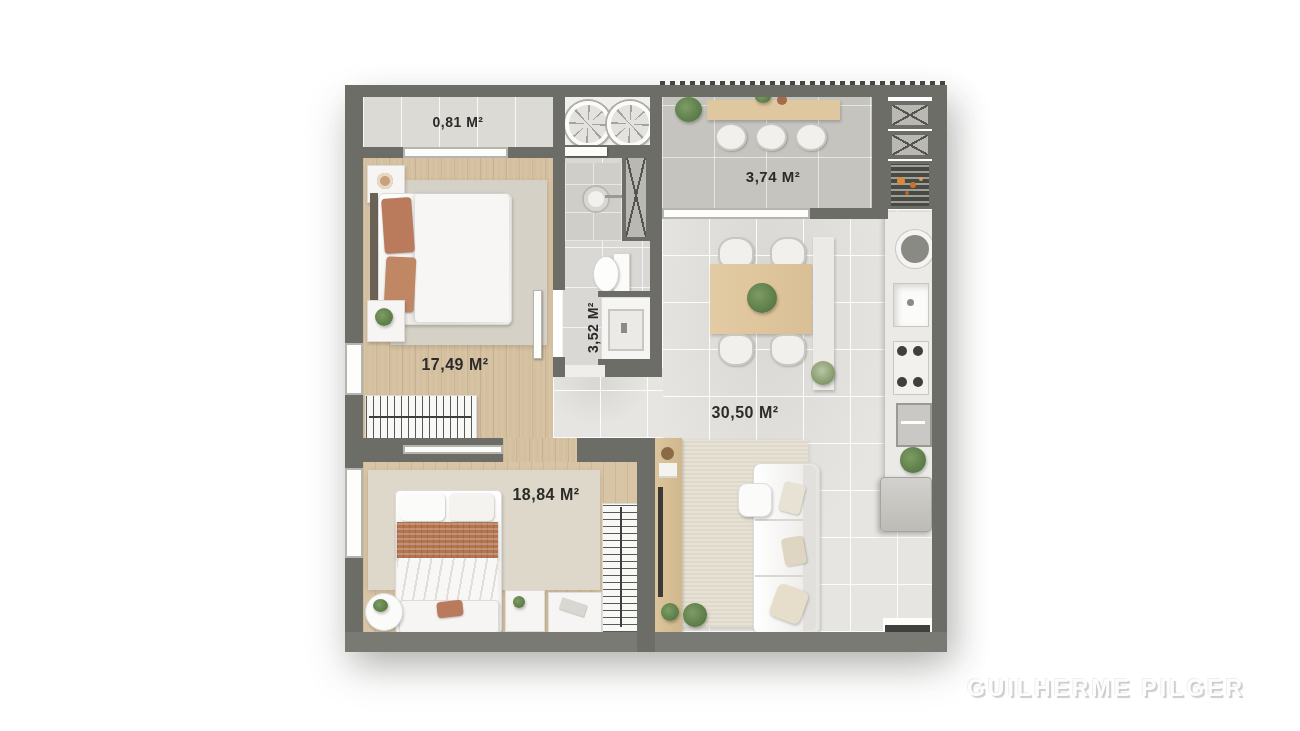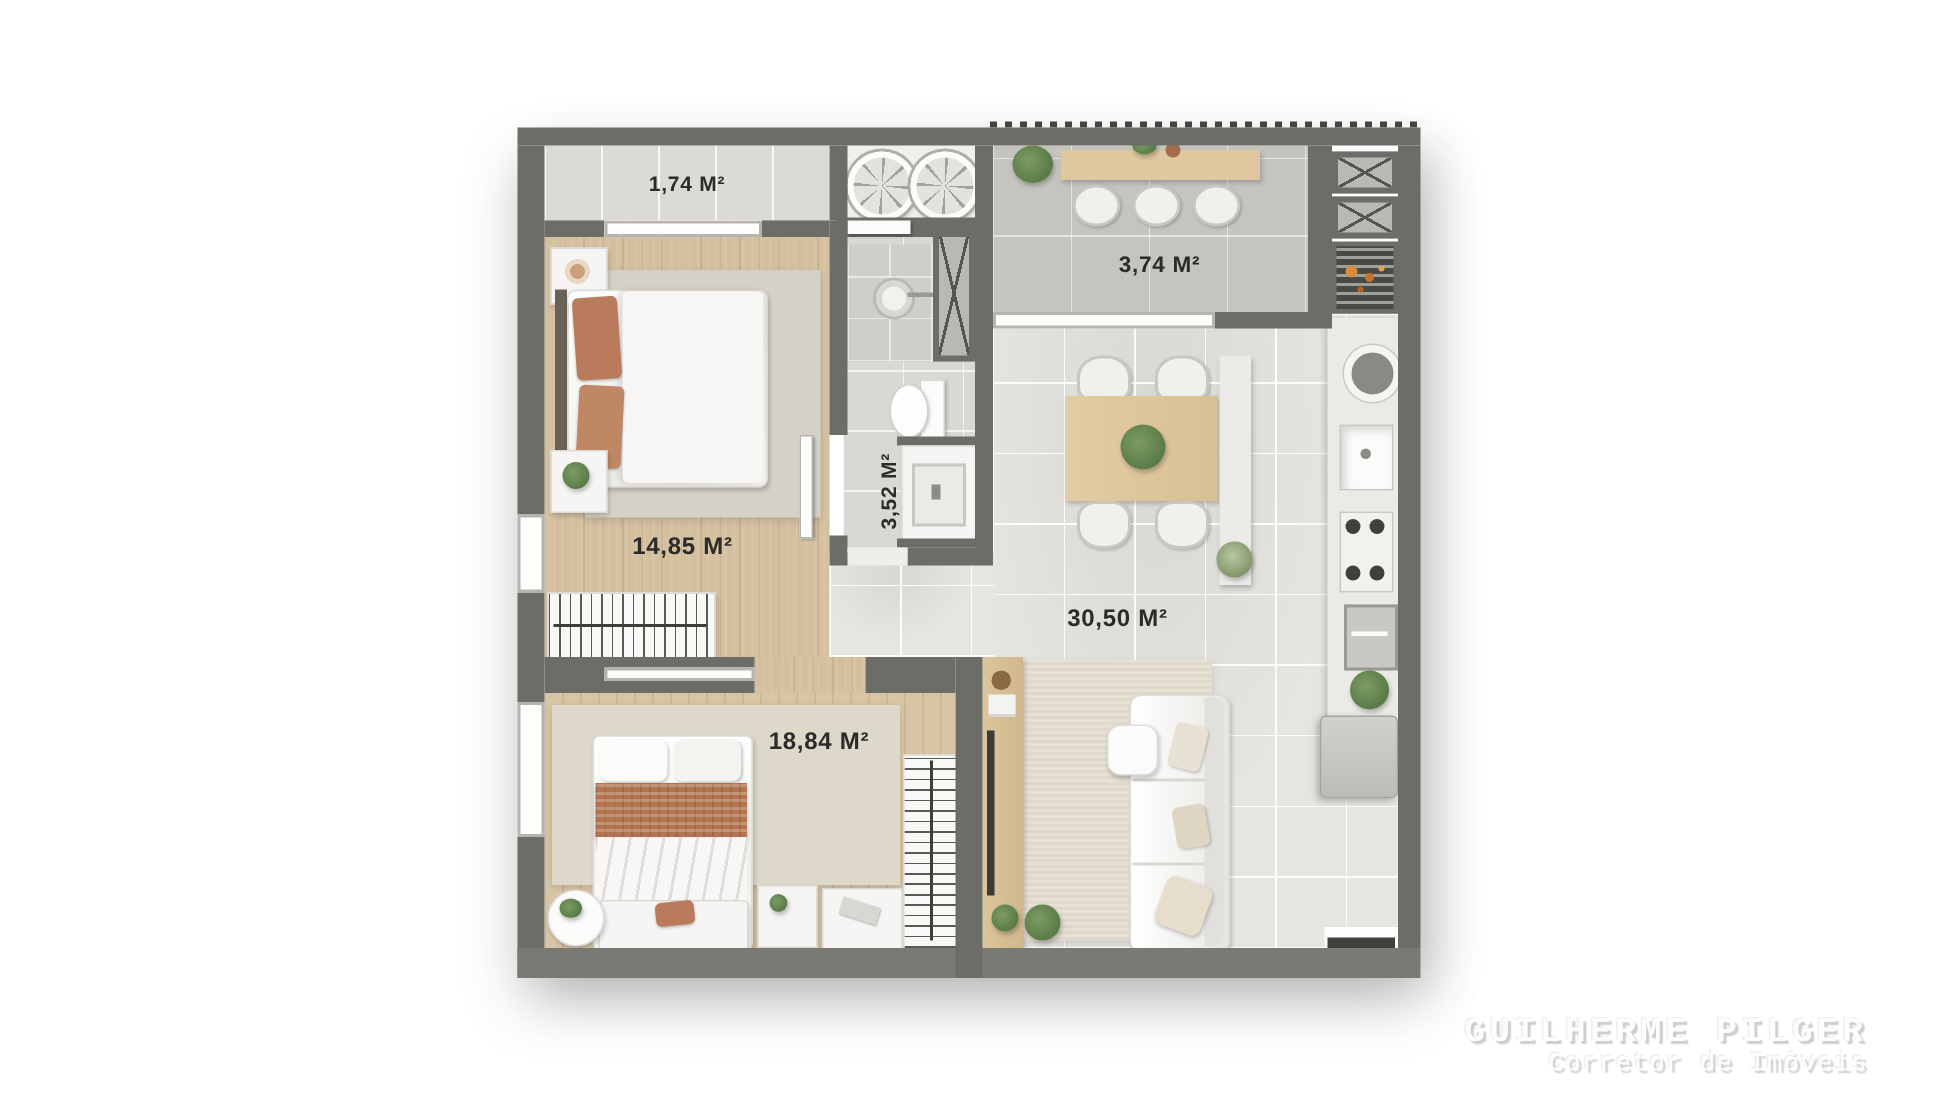--- a/index.html
+++ b/index.html
@@ -48,22 +48,22 @@
         #b9b8b3;border:4px solid #6d6d67;box-sizing:border-box;}
   .drum{position:absolute;width:38px;height:38px;border-radius:50%;
         background:repeating-conic-gradient(#a3a29d 0 7deg,#e3e2de 7deg 45deg);
         border:4px solid #fbfbfa;box-shadow:0 0 0 2px #aeada8,1px 2px 3px rgba(0,0,0,.25);box-sizing:content-box;}
   .label{position:absolute;font-weight:bold;color:#2b2b29;letter-spacing:.5px;
         display:flex;align-items:center;justify-content:center;white-space:nowrap;}
   .chair{position:absolute;background:#f1f0ec;border:2px solid #c9c7c2;border-radius:45% 45% 35% 35%;
         box-shadow:1px 1px 2px rgba(0,0,0,.2);}
   .stool{position:absolute;background:#f1f0ec;border:2px solid #c9c7c2;border-radius:50%;
         box-shadow:1px 1px 2px rgba(0,0,0,.2);}
-  #watermark{position:absolute;right:55px;top:676px;text-align:right;color:#fdfdfd;
-        text-shadow:2px 2px 1px #cdcdcd, -1px -1px 0 #efefef;font-family:Liberation Mono, monospace;}
+  #watermark{position:absolute;right:55px;top:676px;color:#fdfdfd;
+        text-shadow:2px 2px 1px #cdcdcd, -1px -1px 0 #efefef;}
   #wm-name{font-size:23px;font-weight:bold;letter-spacing:3px;line-height:1.05;}
   #wm-sub{font-size:17px;letter-spacing:1px;}
 </style>
 </head>
 <body>
 
 <div id="page">
   <div id="plan">
     <div id="plan-shadow"></div>
 
@@ -216,25 +216,24 @@
     <div class="wall" style="left:527px;top:12px;width:16px;height:113px;"></div>
     <div class="xbox" style="left:543px;top:16px;width:44px;height:28px;"></div>
     <div class="xbox" style="left:543px;top:46px;width:44px;height:28px;"></div>
     <div class="abs" style="left:543px;top:76px;width:44px;height:48px;background:#4a4a45;
       background-image:repeating-linear-gradient(0deg,rgba(230,230,225,.55) 0 2px,transparent 2px 6px);box-shadow:inset 0 0 0 3px #6d6d67;"></div>
     <div class="abs" style="left:552px;top:92px;width:8px;height:8px;border-radius:50%;background:#d98a3c;box-shadow:12px 4px 0 -1px #c9722e,20px -2px 0 -2px #e2a055,6px 12px 0 -2px #b9622a;"></div>
 
     <div class="abs" style="left:538px;top:533px;width:49px;height:14px;background:#fdfdfc;"></div>
     <div class="abs" style="left:540px;top:540px;width:45px;height:7px;background:#3f3f3b;"></div>
 
-    <div class="label" style="left:18px;top:12px;width:190px;height:50px;font-size:14px;">1,74 M²</div>
+    <div class="label" style="left:18px;top:12px;width:190px;height:50px;font-size:14px;">0,81 M²</div>
     <div class="label" style="left:348px;top:82px;width:160px;height:18px;font-size:15px;">3,74 M²</div>
-    <div class="label" style="left:40px;top:270px;width:140px;height:20px;font-size:16px;">14,85 M²</div>
+    <div class="label" style="left:40px;top:270px;width:140px;height:20px;font-size:16px;">17,49 M²</div>
     <div class="label" style="left:217px;top:215px;width:60px;height:55px;font-size:14px;transform:rotate(-90deg);">3,52 M²</div>
     <div class="label" style="left:330px;top:318px;width:140px;height:20px;font-size:16px;">30,50 M²</div>
     <div class="label" style="left:130px;top:400px;width:142px;height:20px;font-size:16px;">18,84 M²</div>
   </div>
 
   <div id="watermark">
     <div id="wm-name">GUILHERME PILGER</div>
-    <div id="wm-sub">Corretor de Imóveis</div>
   </div>
 </div>
 
 </body></html>

